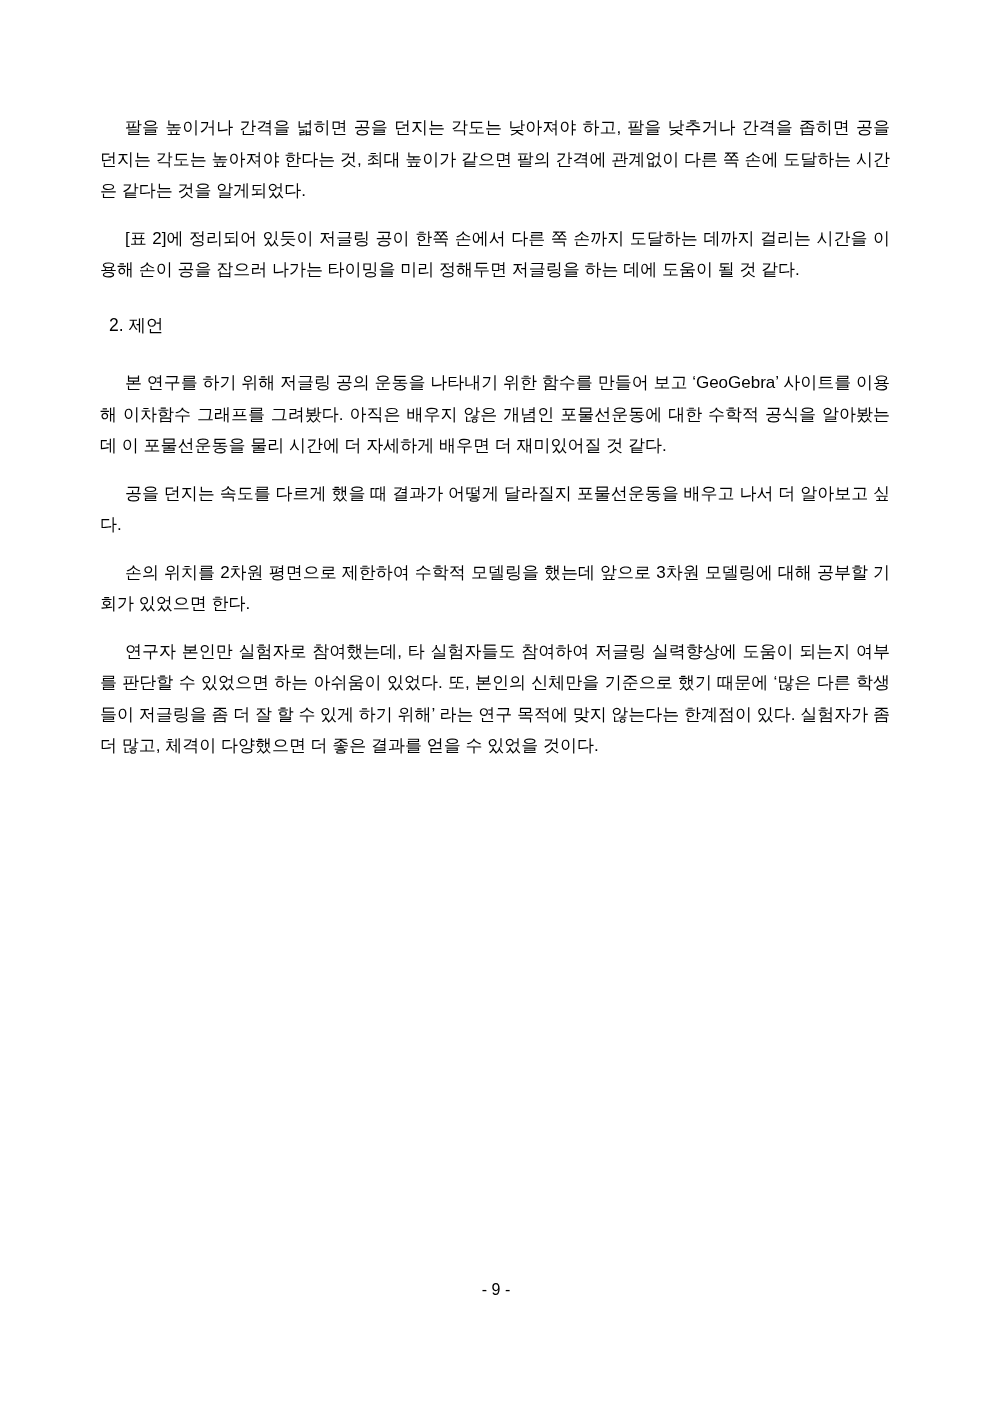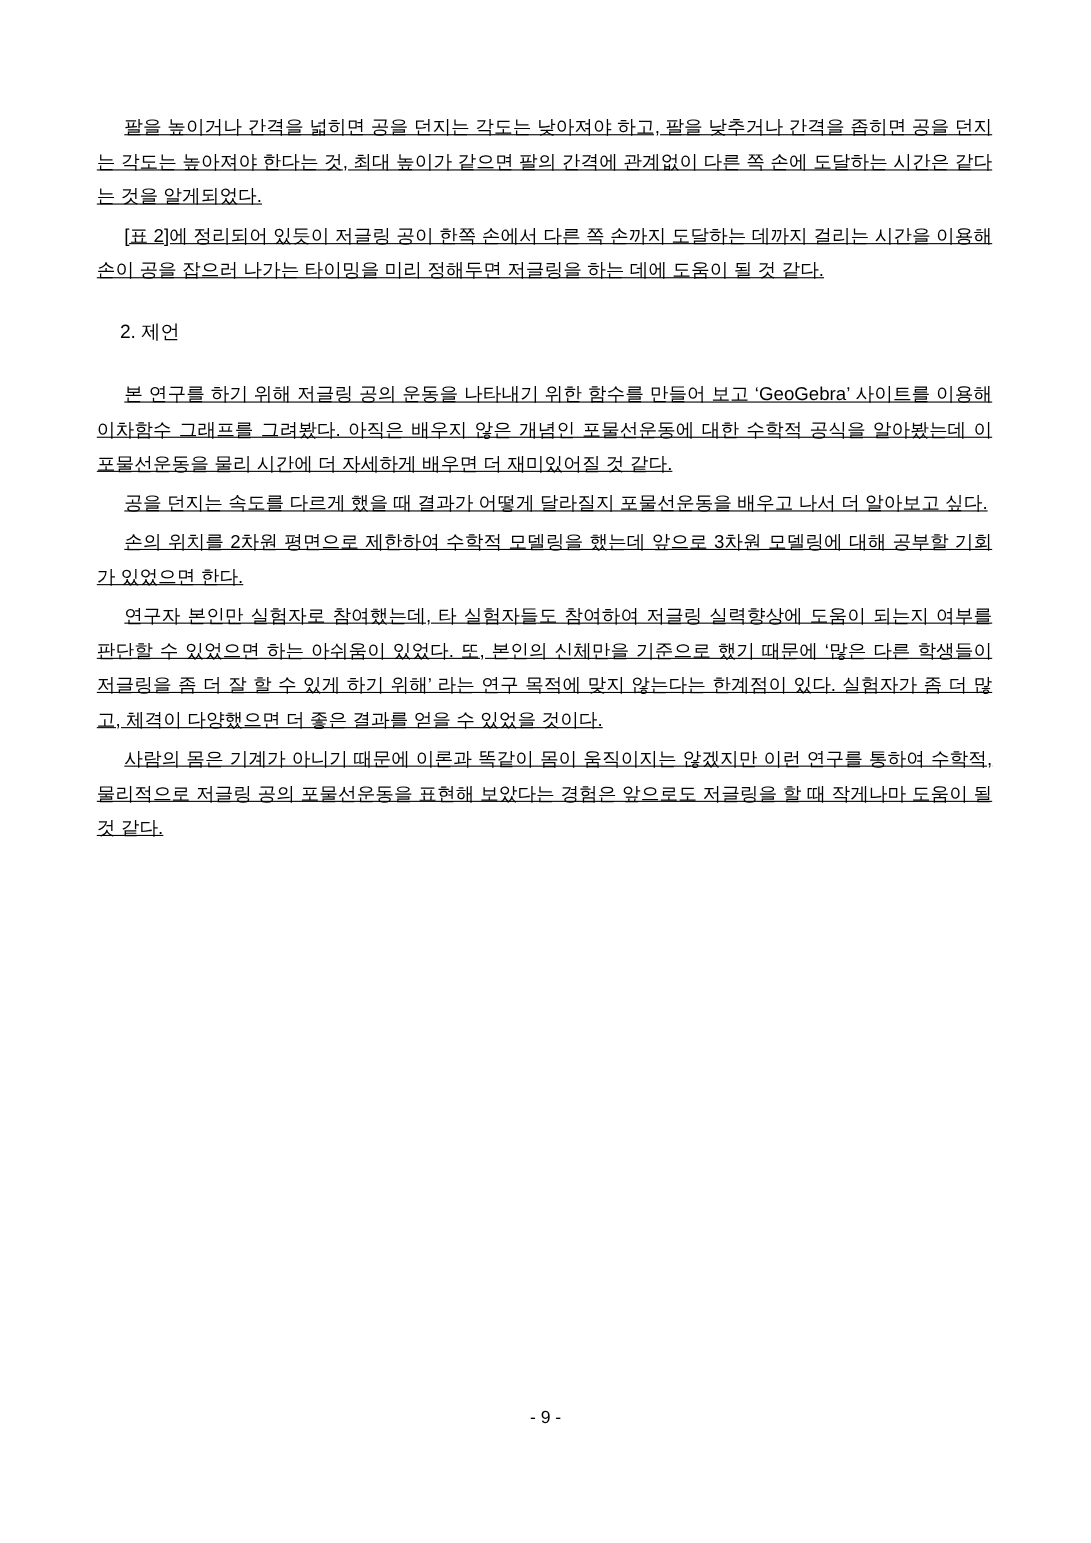--- a/index.html
+++ b/index.html
@@ -21,23 +21,22 @@
     left: 84px;
     top: 96px;
     width: 822px;
   }
   .para {
     font-size: 17px;
     line-height: 31.5px;
     text-align: justify;
     text-indent: 25px;
     word-break: break-all;
-    margin: 4px;
+    margin: 16px;
     letter-spacing: 0px;
-    text-decoration: underline;
   }
   .heading {
     font-size: 17.5px;
     line-height: 31.5px;
     font-weight: normal;
     text-indent: 25px;
     margin: 24px 0 26px 0;
   }
   .footer {
     position: absolute;
@@ -55,16 +54,15 @@
 
 <div class="page">
   <div class="content">
     <p class="para">팔을 높이거나 간격을 넓히면 공을 던지는 각도는 낮아져야 하고, 팔을 낮추거나 간격을 좁히면 공을 던지는 각도는 높아져야 한다는 것, 최대 높이가 같으면 팔의 간격에 관계없이 다른 쪽 손에 도달하는 시간은 같다는 것을 알게되었다.</p>
     <p class="para">[표 2]에 정리되어 있듯이 저글링 공이 한쪽 손에서 다른 쪽 손까지 도달하는 데까지 걸리는 시간을 이용해 손이 공을 잡으러 나가는 타이밍을 미리 정해두면 저글링을 하는 데에 도움이 될 것 같다.</p>
     <h2 class="heading">2. 제언</h2>
     <p class="para">본 연구를 하기 위해 저글링 공의 운동을 나타내기 위한 함수를 만들어 보고 ‘GeoGebra’ 사이트를 이용해 이차함수 그래프를 그려봤다. 아직은 배우지 않은 개념인 포물선운동에 대한 수학적 공식을 알아봤는데 이 포물선운동을 물리 시간에 더 자세하게 배우면 더 재미있어질 것 같다.</p>
     <p class="para">공을 던지는 속도를 다르게 했을 때 결과가 어떻게 달라질지 포물선운동을 배우고 나서 더 알아보고 싶다.</p>
     <p class="para">손의 위치를 2차원 평면으로 제한하여 수학적 모델링을 했는데 앞으로 3차원 모델링에 대해 공부할 기회가 있었으면 한다.</p>
     <p class="para">연구자 본인만 실험자로 참여했는데, 타 실험자들도 참여하여 저글링 실력향상에 도움이 되는지 여부를 판단할 수 있었으면 하는 아쉬움이 있었다. 또, 본인의 신체만을 기준으로 했기 때문에 ‘많은 다른 학생들이 저글링을 좀 더 잘 할 수 있게 하기 위해’ 라는 연구 목적에 맞지 않는다는 한계점이 있다. 실험자가 좀 더 많고, 체격이 다양했으면 더 좋은 결과를 얻을 수 있었을 것이다.</p>
-    <p class="para">사람의 몸은 기계가 아니기 때문에 이론과 똑같이 몸이 움직이지는 않겠지만 이런 연구를 통하여 수학적, 물리적으로 저글링 공의 포물선운동을 표현해 보았다는 경험은 앞으로도 저글링을 할 때 작게나마 도움이 될 것 같다.</p>
   </div>
   <div class="footer">- 9 -</div>
 </div>
 
 </body></html>

